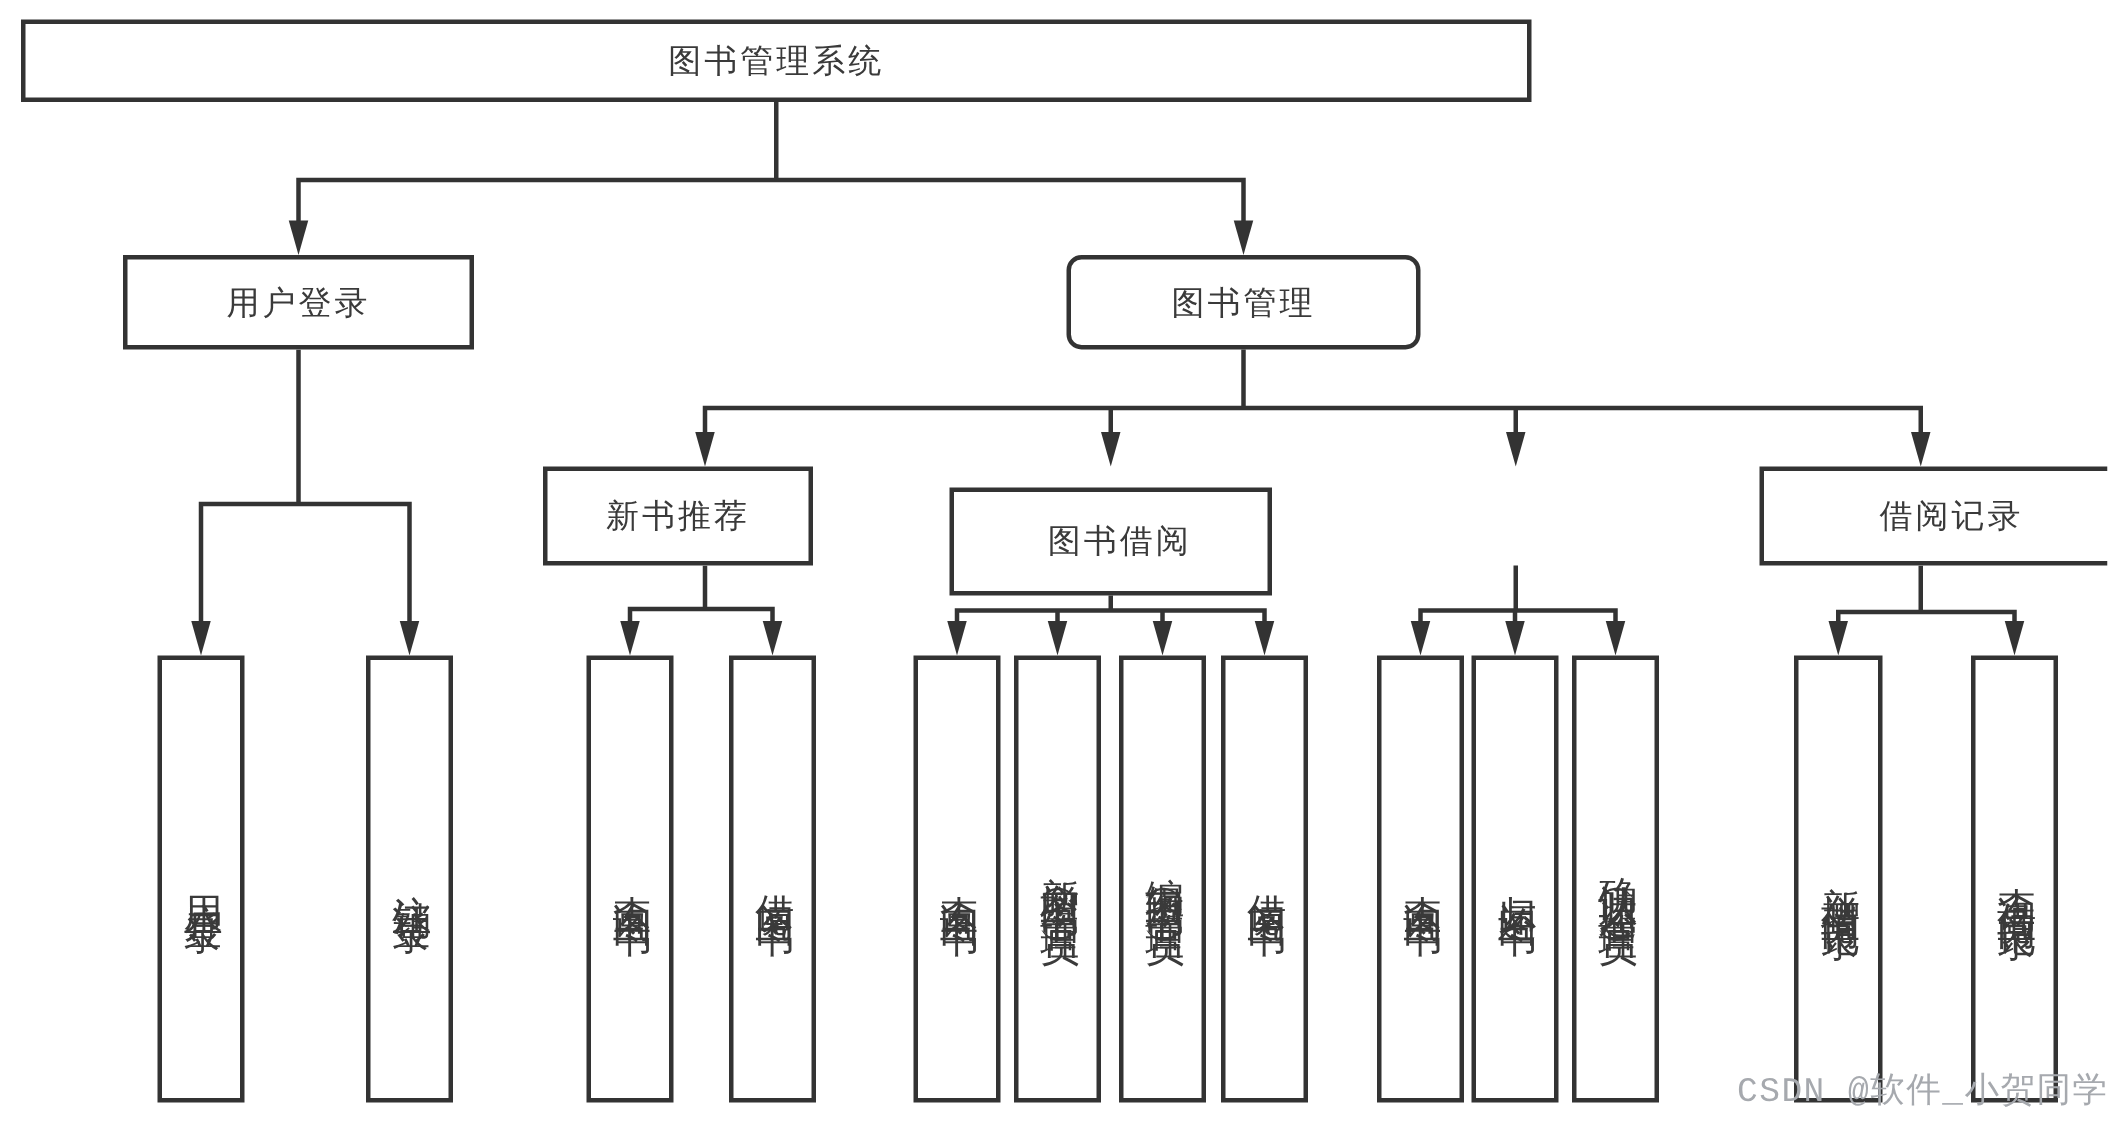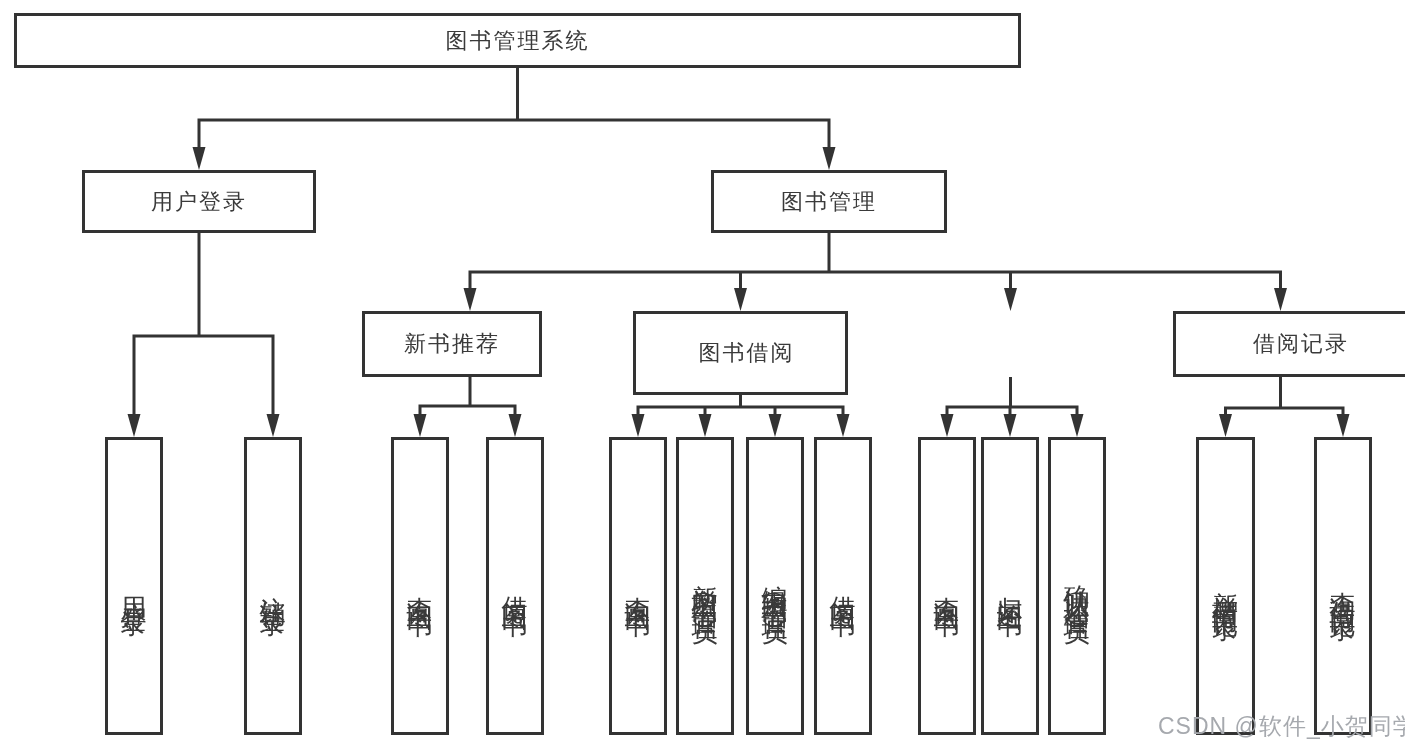--- a/index.html
+++ b/index.html
@@ -6,21 +6,21 @@
     margin: 0;
     padding: 0;
     background: #ffffff;
   }
   .canvas {
     position: relative;
     width: 1405px;
     height: 747px;
     background: #ffffff;
     overflow: hidden;
-    font-family: Liberation Sans, sans-serif;
+    font-family: Liberation Mono, monospace;
   }
   .connectors {
     position: absolute;
     left: 0;
     top: 0;
     z-index: 0;
   }
   .hbox {
     position: absolute;
     box-sizing: border-box;
@@ -131,28 +131,28 @@
     </g>
   </svg>
 
   <div class="hbox" style="left:14px; top:13px; width:1007px; height:55px;">
     <span>图书管理系统</span>
   </div>
 
   <div class="hbox" style="left:82px; top:170px; width:234px; height:63px;">
     <span>用户登录</span>
   </div>
-  <div class="hbox" style="left:711px; top:170px; width:236px; height:63px;">
+  <div class="hbox" style="left:711px; top:170px; width:236px; height:63px;border-radius:10px;">
     <span>图书管理</span>
   </div>
 
   <div class="hbox" style="left:362px; top:311px; width:180px; height:66px;">
     <span>新书推荐</span>
   </div>
-  <div class="hbox" style="left:633px; top:311px; width:215px; height:84px;padding-left:12px;">
+  <div class="hbox" style="left:633px; top:325px; width:215px; height:72px;padding-left:12px;">
     <span>图书借阅</span>
   </div>
   <div class="hbox" style="left:1173px; top:311px; width:256px; height:66px;">
     <span>借阅记录</span>
   </div>
 
   <div class="vbox" style="left:105px; top:437px; width:58px; height:298px;">
     <span>用户登录</span>
   </div>
   <div class="vbox" style="left:244px; top:437px; width:58px; height:298px;">

